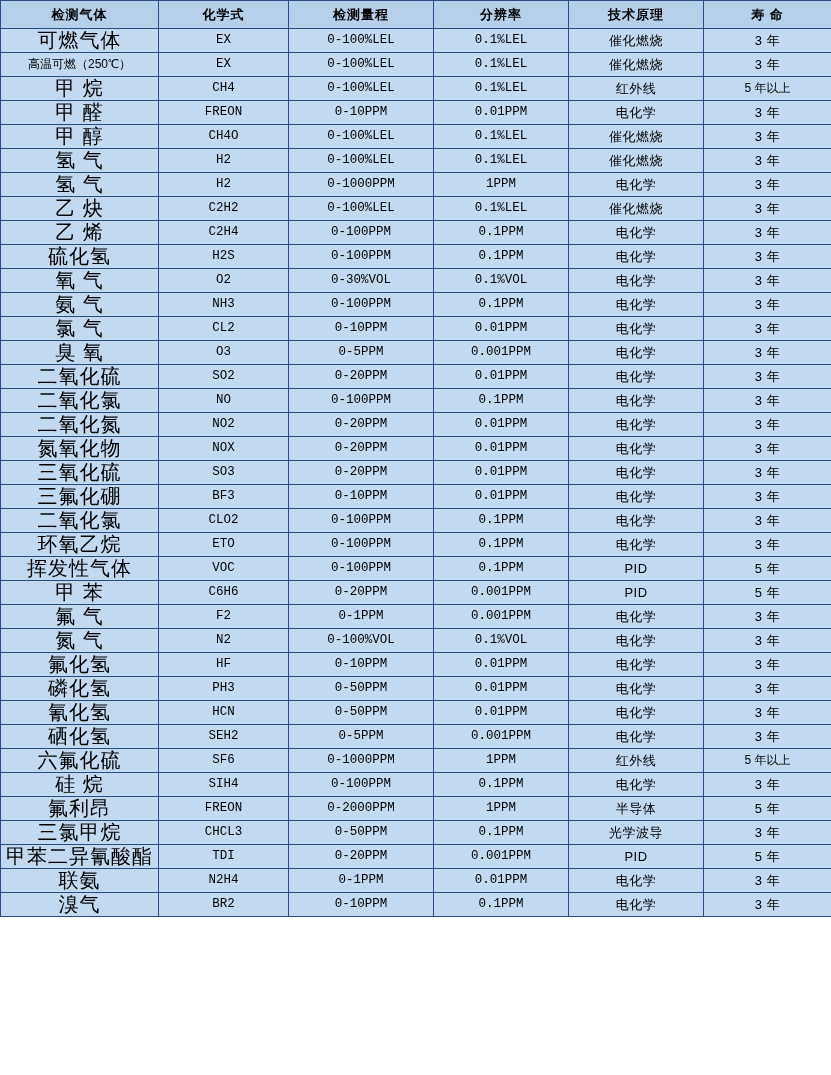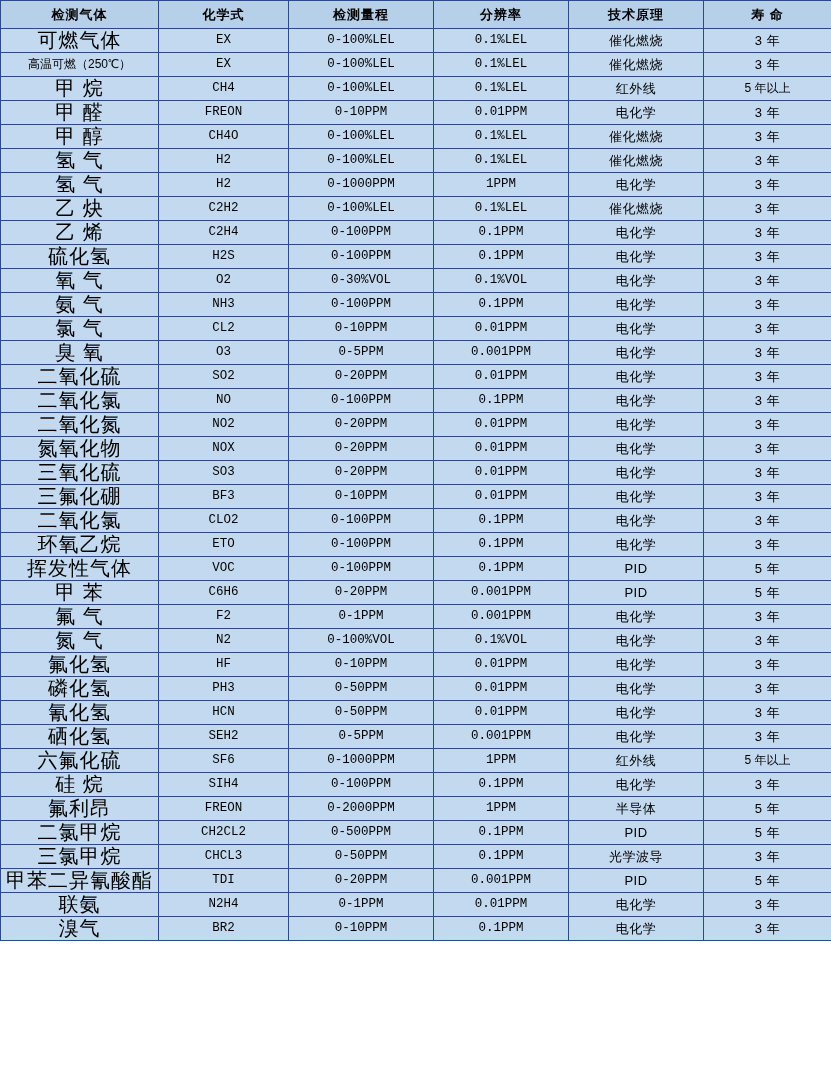--- a/index.html
+++ b/index.html
@@ -342,28 +342,20 @@
       </tr>
       <tr>
         <td class="cn">氟利昂</td>
         <td class="mono">FREON</td>
         <td class="mono">0-2000PPM</td>
         <td class="mono">1PPM</td>
         <td class="small">半导体</td>
         <td class="small">5 年</td>
       </tr>
       <tr>
-        <td class="cn">二氯甲烷</td>
-        <td class="mono">CH2CL2</td>
-        <td class="mono">0-500PPM</td>
-        <td class="mono">0.1PPM</td>
-        <td class="small">PID</td>
-        <td class="small">5 年</td>
-      </tr>
-      <tr>
         <td class="cn">三氯甲烷</td>
         <td class="mono">CHCL3</td>
         <td class="mono">0-50PPM</td>
         <td class="mono">0.1PPM</td>
         <td class="small">光学波导</td>
         <td class="small">3 年</td>
       </tr>
       <tr>
         <td class="cn">甲苯二异氰酸酯</td>
         <td class="mono">TDI</td>

